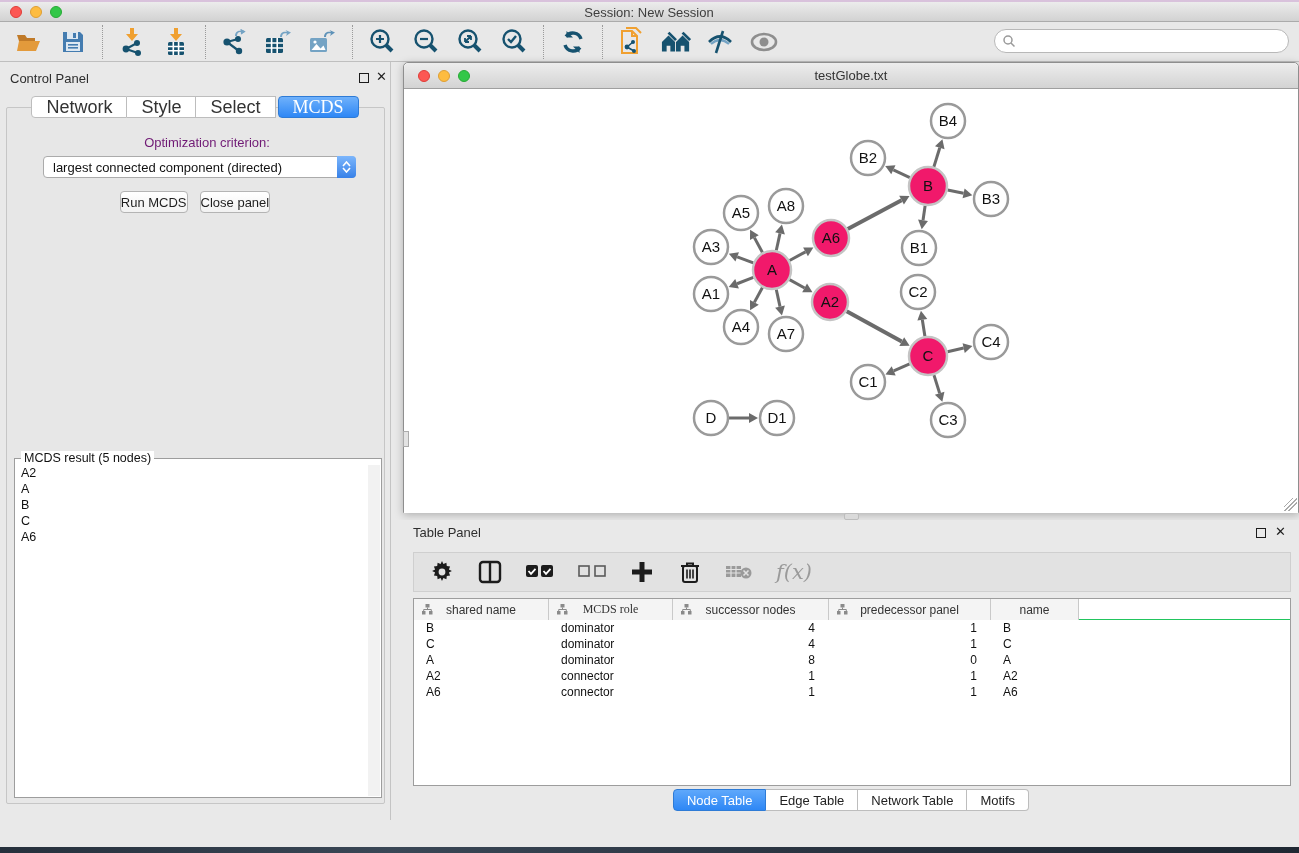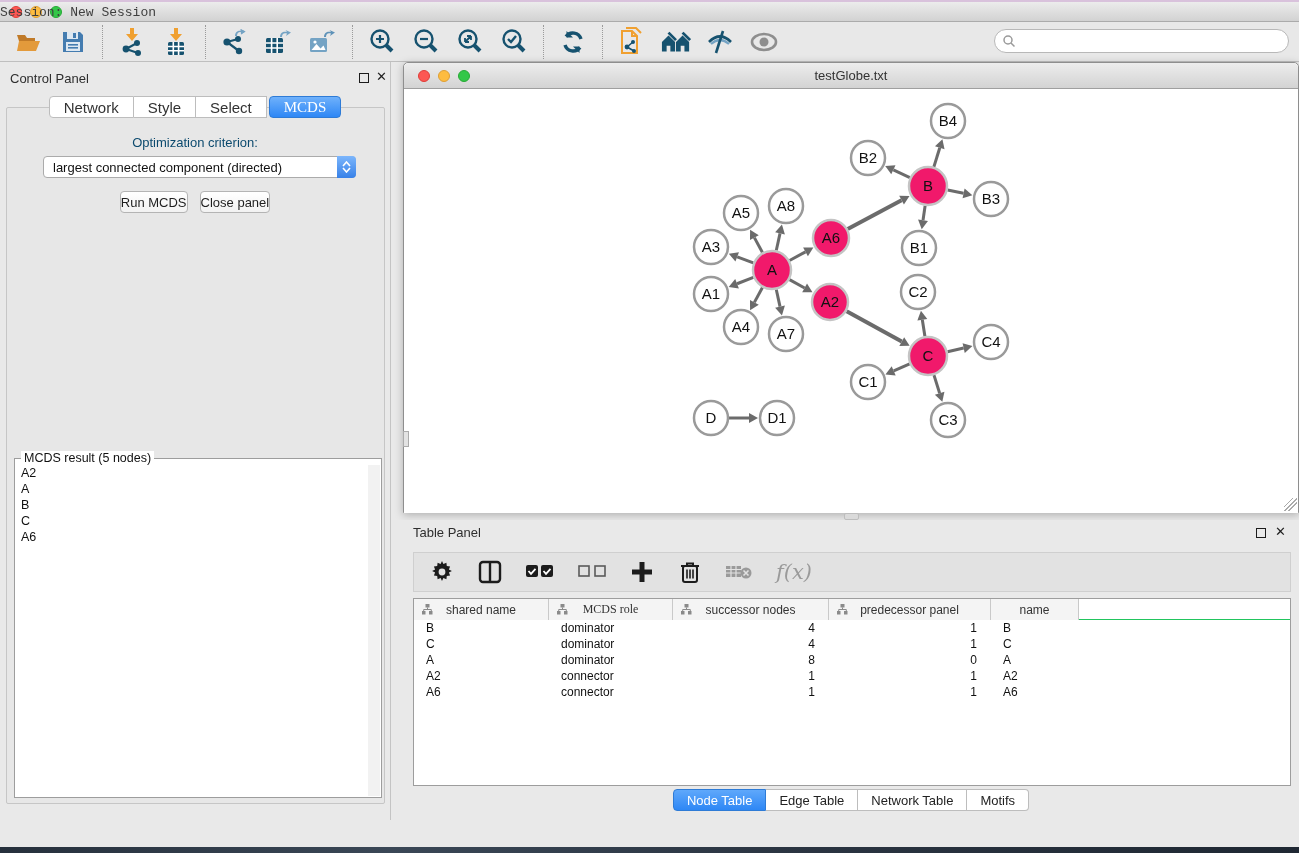--- a/index.html
+++ b/index.html
@@ -9,22 +9,22 @@
 
   
   .titlebar { position:absolute; left:0; top:0; width:1299px; height:22px;
     background:linear-gradient(#ECECEC,#D2D2D2); border-bottom:1px solid #ABABAB;
     border-top:2px solid #D9C2DC; }
   .lights { position:absolute; left:10px; top:4px; display:flex; gap:8px; }
   .light { width:12px; height:12px; border-radius:50%; }
   .light.red { background:#FC5753; border:1px solid #DF3D38; }
   .light.yellow { background:#FDBC40; border:1px solid #DE9F34; }
   .light.green { background:#33C748; border:1px solid #27AA35; }
-  .win-title { position:absolute; left:0; right:1px; top:3px; text-align:left;
-    font-size:13px; color:#3E3E3E;font-family:Liberation Mono, monospace; }
+  .win-title { position:absolute; left:0; right:1px; top:3px; text-align:center;
+    font-size:13px; color:#3E3E3E; }
 
   
   .toolbar { position:absolute; left:0; top:22px; width:1299px; height:40px;
     background:#E8E8E8; border-bottom:1px solid #BFBFBF;
     display:flex; align-items:center; }
   .tb-group { display:flex; align-items:center; gap:14px; padding:0 14px; }
   .tb-sep { width:1px; height:34px; border-left:1px dotted #9a9a9a; }
   .tb-btn { width:30px; height:30px; display:flex; align-items:center; justify-content:center; }
   .search-wrap { position:absolute; right:10px; top:7px; width:295px; height:24px;
     background:#fff; border:1px solid #B8B8B8; border-radius:12px;
@@ -32,29 +32,29 @@
   .search-wrap input { border:none; outline:none; flex:1; height:18px; font-size:12px;
     background:transparent; font-family:inherit; }
 
   
   .control-panel { position:absolute; left:0; top:62px; width:391px; height:758px;
     background:#E9E9E9; border-right:1px solid #C4C4C4; }
   .panel-header { position:absolute; left:10px; top:9px; font-size:13px; color:#2E2E2E; }
   .panel-float { position:absolute; width:10px; height:10px; border:1.5px solid #1c1c1c; top:11px; }
   .panel-close { position:absolute; top:7px; font-size:13px; font-weight:bold; color:#1c1c1c; }
   .cp-tabs { position:absolute; left:0; top:34px; width:100%; display:flex; justify-content:center; z-index:3; }
-  .cp-tab { height:22px; padding:0 14px; font-size:15px; color:#333; background:#fff;
+  .cp-tab { height:22px; padding:0 14px; font-size:18px; color:#333; background:#fff;
     border:1px solid #BDBDBD; border-left:none; display:flex; align-items:center; }
   .cp-tab:first-child { border-left:1px solid #BDBDBD; border-radius:4px 0 0 4px; }
   .cp-tab.active { background:linear-gradient(#6FB1FB,#2E87F5); color:#fff;
     border:1px solid #2E7BD6; border-radius:4px; margin-left:2px;font-family:Liberation Serif, serif; }
   .cp-inner { position:absolute; left:6px; top:45px; width:379px; height:697px;
     border:1px solid #C6C6C6; background:#E7E7E7; border-radius:2px; }
-  .opt-label { position:absolute; left:0; width:100%; top:73px; text-align:center;
-    font-size:13px; color:#0c4a6e; }
+  .opt-label { position:absolute; left:12px; width:100%; top:73px; text-align:center;
+    font-size:13px; color:#701a75; }
   .dropdown { position:absolute; left:43px; top:94px; width:313px; height:22px;
     background:#fff; border:1px solid #ABABAB; border-radius:4px; display:flex; align-items:center; }
   .dropdown .dd-text { flex:1; font-size:13px; color:#111; padding-left:9px; white-space:nowrap; overflow:hidden; }
   .dd-stepper { width:19px; height:22px; margin:-1px -1px -1px 0;
     background:linear-gradient(#7CB6FC,#3781E8); border-radius:0 4px 4px 0;
     display:flex; flex-direction:column; align-items:center; justify-content:center; color:#fff; }
   .dd-stepper svg { display:block; }
   .cp-buttons { position:absolute; left:0; width:100%; top:129px; display:flex; justify-content:center; gap:12px; }
   .cp-btn { height:22px; padding:0 0; background:linear-gradient(#FFFFFF,#F2F2F2);
     border:1px solid #B4B4B4; border-radius:4px; font-size:13px; color:#1f1f1f;

